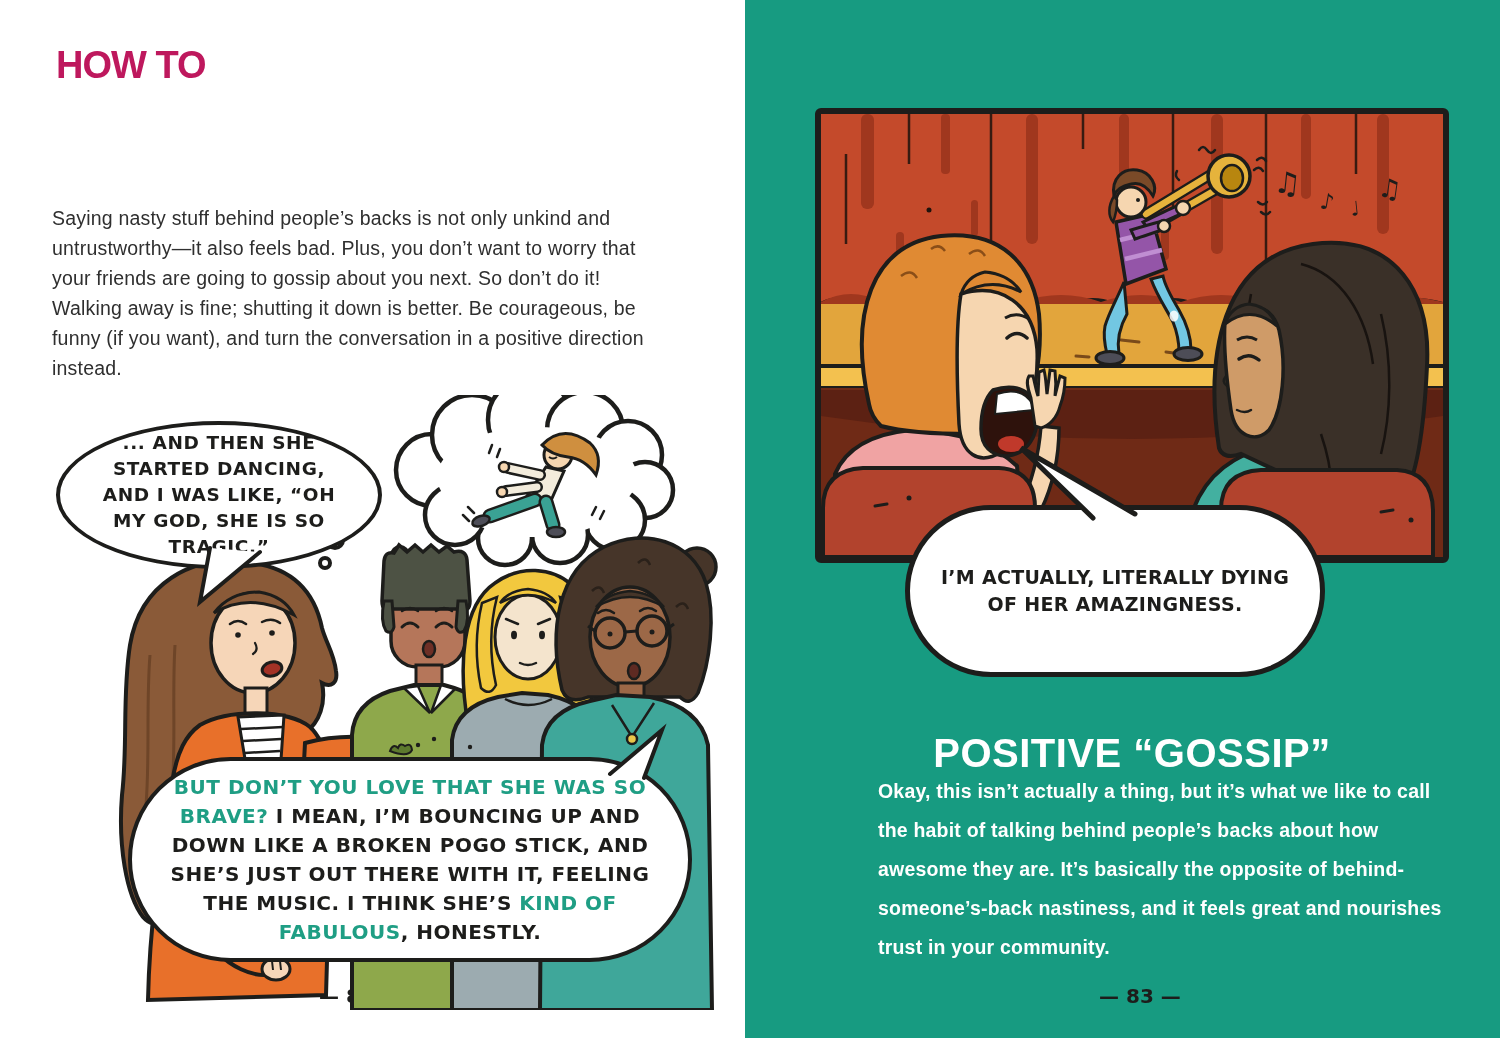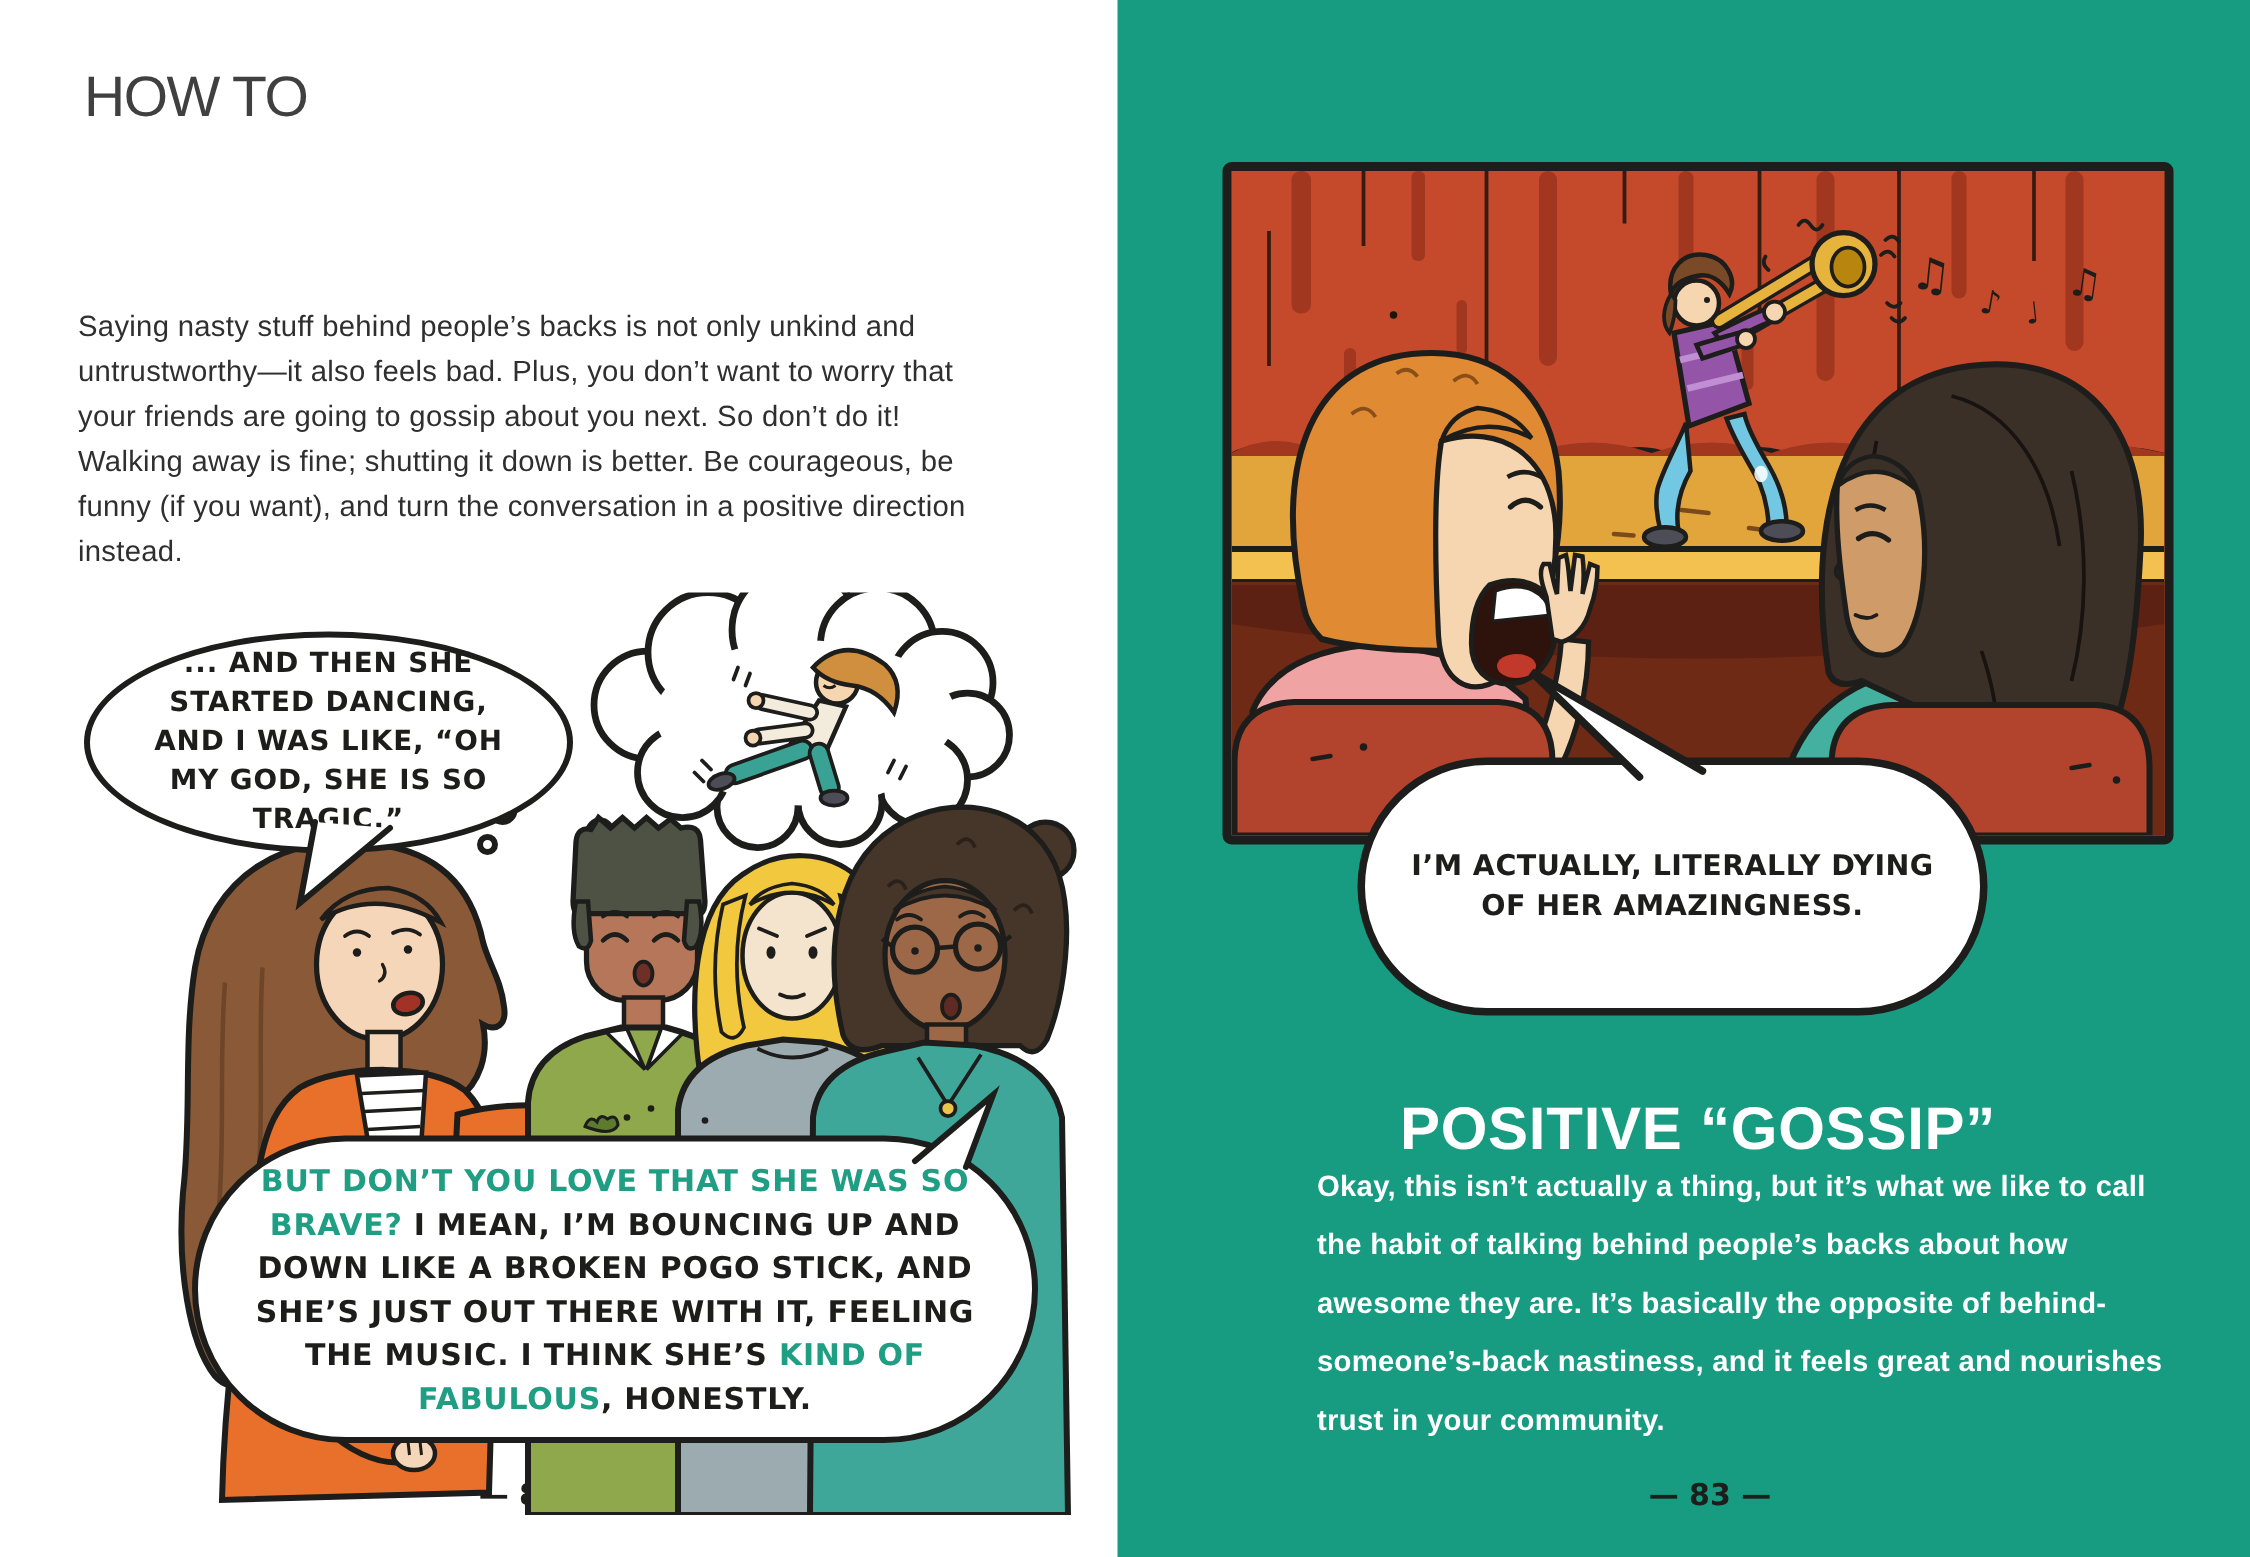--- a/index.html
+++ b/index.html
@@ -2,22 +2,22 @@
 <html><head>
 <meta charset="utf-8">
 <style>
   html,body{margin:0;padding:0;}
   body{width:1500px;height:1038px;overflow:hidden;position:relative;
        font-family:"Liberation Sans",sans-serif;background:#fff;}
   .page{position:absolute;top:0;height:1038px;}
   .page-left{left:0;width:745px;background:#ffffff;}
   .page-right{left:745px;width:755px;background:#179b81;}
 
-  .kicker{position:absolute;left:56px;top:44px;font-size:38px;font-weight:normal;
-          letter-spacing:-1px;color:#404040;}
+  .kicker{position:absolute;left:56px;top:44px;font-size:38px;font-weight:bold;
+          letter-spacing:-1px;color:#be185d;}
   .big-title{position:absolute;left:55px;top:92px;font-size:59px;font-weight:bold;
           color:#4ec2ab;-webkit-text-stroke:2.5px #2a9c85;letter-spacing:0px;white-space:nowrap;}
   .intro{position:absolute;left:52px;top:183px;width:620px;font-family:Liberation Sans, sans-serif;
           font-size:19.5px;line-height:30px;color:#2f2f2f;letter-spacing:.2px;}
 
   .illustration-left{position:absolute;left:0;top:395px;width:745px;height:615px;z-index:1;}
   .illustration-left svg{width:100%;height:100%;display:block;}
 
   .bubble{position:absolute;background:#fff;border:4px solid #1d1d1b;z-index:5;
           display:flex;align-items:center;justify-content:center;flex-direction:column;

